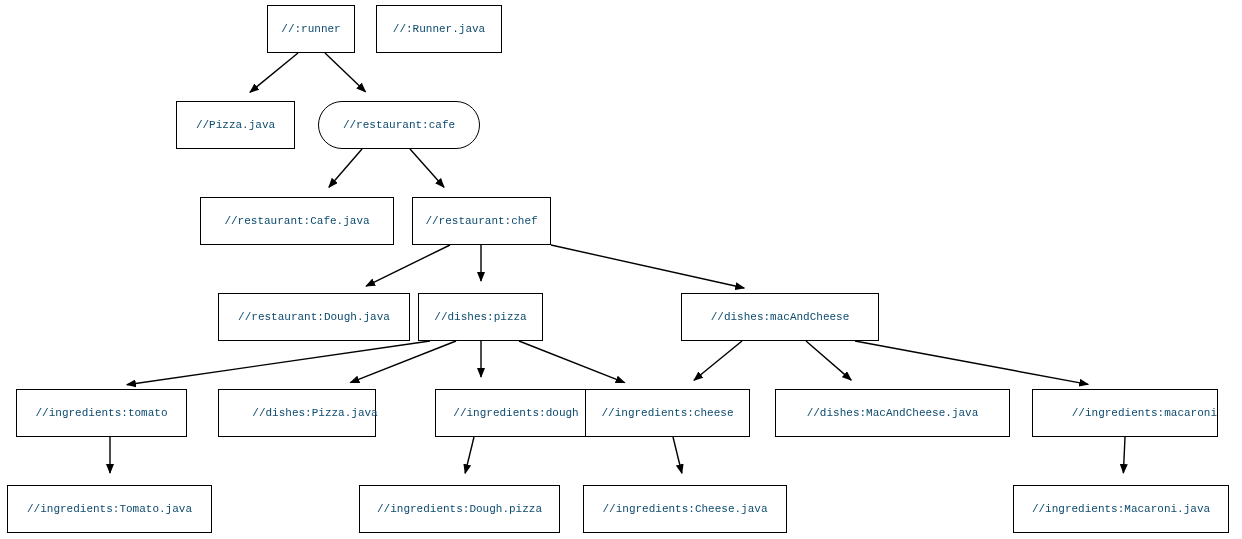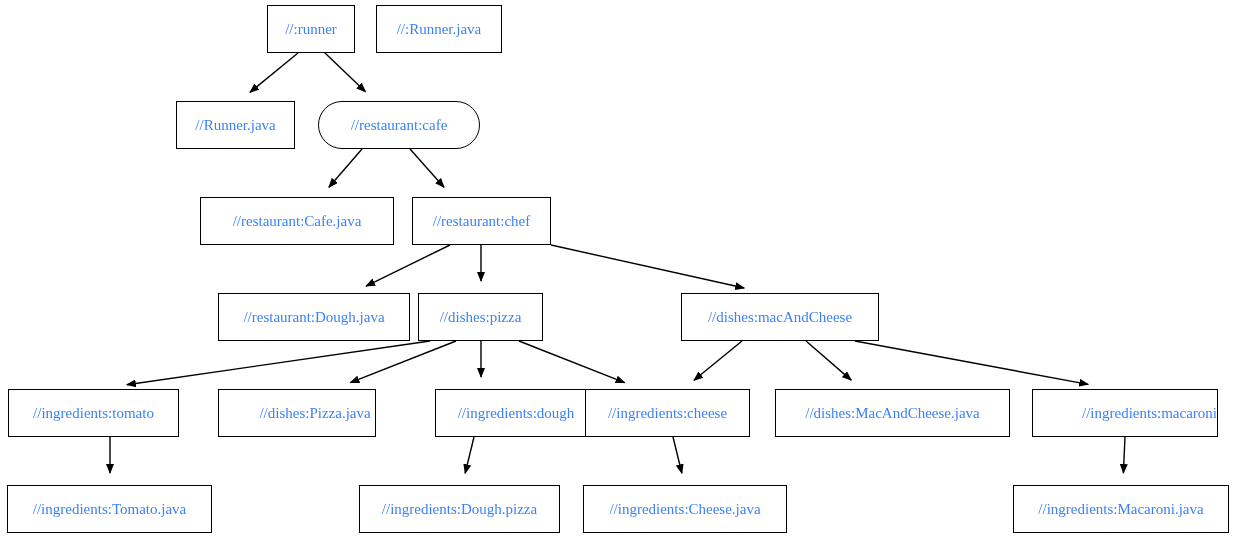--- a/index.html
+++ b/index.html
@@ -27,24 +27,24 @@
     position: absolute;
     box-sizing: border-box;
     border: 1px solid #000000;
     background: #ffffff;
     display: flex;
     align-items: center;
     justify-content: center;
     white-space: nowrap;
   }
   .node-label {
-    font-family: Liberation Serif, serif;
-    font-size: 15px;
+    font-family: Liberation Mono, monospace;
+    font-size: 11px;
     line-height: 1;
-    color: #3b82f6;
+    color: #0c4a6e;
     letter-spacing: 0px;
   }
 </style>
 </head>
 <body>
 
 <div id="graph-canvas">
 
   <svg id="edge-layer" width="1242" height="539" viewBox="0 0 1242 539" xmlns="http://www.w3.org/2000/svg">
     <defs>
@@ -75,41 +75,41 @@
   </svg>
 
   <div id="nodes-group">
       <div class="graph-node" style="left: 267px; top: 5px; width: 88px; height: 48px; border-color: rgb(0, 0, 0); background: rgb(255, 255, 255);">
         <span class="node-label">//:runner</span>
       </div>
       <div class="graph-node" style="left: 376px; top: 5px; width: 126px; height: 48px; border-color: rgb(0, 0, 0); background: rgb(255, 255, 255);">
         <span class="node-label">//:Runner.java</span>
       </div>
       <div class="graph-node" style="left: 176px; top: 101px; width: 119px; height: 48px; border-color: rgb(0, 0, 0); background: rgb(255, 255, 255);">
-        <span class="node-label">//Runner.java</span>
+        <span class="node-label">//Pizza.java</span>
       </div>
       <div class="graph-node" style="left: 318px; top: 101px; width: 162px; height: 48px; border-color: rgb(0, 0, 0); background: rgb(255, 255, 255); border-radius: 24px;">
         <span class="node-label">//restaurant:cafe</span>
       </div>
       <div class="graph-node" style="left: 200px; top: 197px; width: 194px; height: 48px; border-color: rgb(0, 0, 0); background: rgb(255, 255, 255);">
         <span class="node-label">//restaurant:Cafe.java</span>
       </div>
       <div class="graph-node" style="left: 412px; top: 197px; width: 139px; height: 48px; border-color: rgb(0, 0, 0); background: rgb(255, 255, 255);">
         <span class="node-label">//restaurant:chef</span>
       </div>
       <div class="graph-node" style="left: 218px; top: 293px; width: 192px; height: 48px; border-color: rgb(0, 0, 0); background: rgb(255, 255, 255);">
         <span class="node-label">//restaurant:Dough.java</span>
       </div>
       <div class="graph-node" style="left: 418px; top: 293px; width: 125px; height: 48px; border-color: rgb(0, 0, 0); background: rgb(255, 255, 255);">
         <span class="node-label">//dishes:pizza</span>
       </div>
       <div class="graph-node" style="left: 681px; top: 293px; width: 198px; height: 48px; border-color: rgb(0, 0, 0); background: rgb(255, 255, 255);">
         <span class="node-label">//dishes:macAndCheese</span>
       </div>
-      <div class="graph-node" style="left: 8px; top: 389px; width: 171px; height: 48px; border-color: rgb(0, 0, 0); background: rgb(255, 255, 255);">
+      <div class="graph-node" style="left: 16px; top: 389px; width: 171px; height: 48px; border-color: rgb(0, 0, 0); background: rgb(255, 255, 255);">
         <span class="node-label">//ingredients:tomato</span>
       </div>
       <div class="graph-node" style="left: 218px; top: 389px; width: 158px; height: 48px; border-color: rgb(0, 0, 0); background: rgb(255, 255, 255); padding-left: 36px;">
         <span class="node-label">//dishes:Pizza.java</span>
       </div>
       <div class="graph-node" style="left: 399px; top: 389px; width: 162px; height: 48px; border-color: rgb(0, 0, 0); background: rgb(255, 255, 255); margin-left: 36px;">
         <span class="node-label">//ingredients:dough</span>
       </div>
       <div class="graph-node" style="left: 585px; top: 389px; width: 165px; height: 48px; border-color: rgb(0, 0, 0); background: rgb(255, 255, 255);">
         <span class="node-label">//ingredients:cheese</span>

